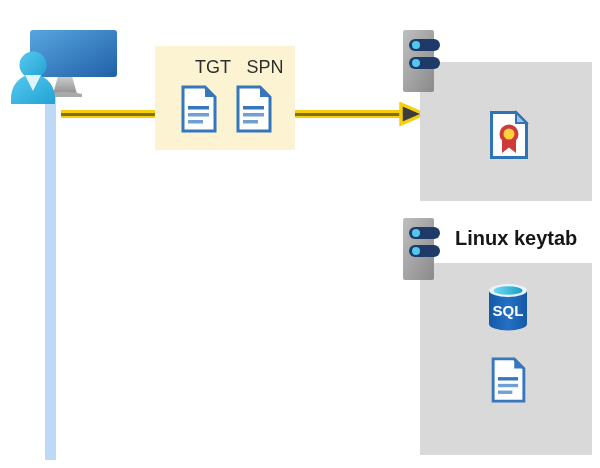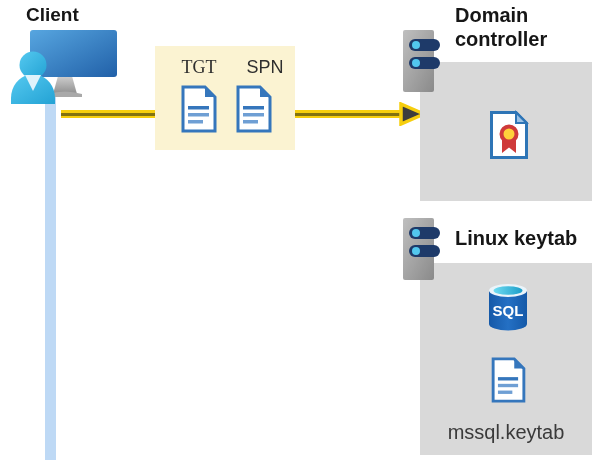--- a/index.html
+++ b/index.html
@@ -12,40 +12,39 @@
   #client-label{left:26px;top:3px;font-size:19px;}
   #dc-label{left:455px;top:3px;}
   #linux-label{left:455px;top:226px;}
   #client-icon{left:8px;top:28px;}
   #conn-line{left:45px;top:95px;width:11px;height:365px;background:#BED9F5;}
   #arrow-line{left:61px;top:110px;width:342px;height:8px;background:#F6CE0D;}
   #arrow-line .stripe{position:absolute;left:0;top:3px;width:100%;height:2.5px;background:#82720E;}
   #arrow-head{left:399px;top:102px;}
   #msg-box{left:155px;top:46px;width:140px;height:104px;background:#FBF3D2;}
   .msg-label{top:11px;font-size:18px;color:#2E2E2E;width:44px;text-align:center;}
-  #tgt-label{left:22px;font-family:Liberation Serif, serif;}
+  #tgt-label{left:36px;}
   #spn-label{left:88px;}
   #tgt-doc{left:25px;top:38px;}
   #spn-doc{left:80px;top:38px;}
   .gray-box{background:#D9D9D9;}
   #dc-box{left:420px;top:62px;width:172px;height:139px;}
   #linux-box{left:420px;top:263px;width:172px;height:192px;}
   #dc-server-icon{left:403px;top:30px;}
   #linux-server-icon{left:403px;top:218px;}
   #cert-icon{left:489px;top:110px;}
   #sql-icon{left:487px;top:283px;}
   #keytab-doc{left:486px;top:356px;}
   #keytab-label{left:420px;top:421px;width:172px;text-align:center;font-size:20px;color:#3A3A3A;}
 </style>
 </head>
 <body>
 
 <div id="stage">
 
-  <div class="abs title" id="client-label">Client</div>
 
   <div class="abs" id="conn-line"></div>
 
   <div class="abs" id="arrow-line">
     <div class="stripe"></div>
   </div>
 
   <svg class="abs" id="arrow-head" width="28" height="24" viewBox="0 0 28 24">
     <polygon points="2,2 25,12 2,22" fill="#3D3D3D" stroke="#F6CE0D" stroke-width="3.5"></polygon>
   </svg>
@@ -92,24 +91,20 @@
     <svg class="abs" id="spn-doc" width="38" height="50" viewBox="0 0 38 50">
       <path d="M3,3 L25,3 L35,13 L35,47 L3,47 Z" fill="#FFFFFF" stroke="#3576BC" stroke-width="3"></path>
       <polygon points="25,3 25,13 35,13" fill="#3576BC"></polygon>
       <rect x="8" y="22" width="21" height="3.5" fill="#3576BC"></rect>
       <rect x="8" y="29" width="21" height="3.5" fill="#6F9FD4"></rect>
       <rect x="8" y="36" width="15" height="3.5" fill="#6F9FD4"></rect>
     </svg>
   </div>
 
   <div class="abs gray-box" id="dc-box"></div>
-  <div class="abs title" id="dc-label">
-    <div>Domain</div>
-    <div>controller</div>
-  </div>
 
   <svg class="abs" id="dc-server-icon" width="38" height="62" viewBox="0 0 38 62">
     <defs>
       <linearGradient id="srvG" x1="0" y1="0" x2="1" y2="1">
         <stop offset="0" stop-color="#BFBFBF"></stop>
           <stop offset="1" stop-color="#8A8A8A"></stop>
       </linearGradient>
     </defs>
     <rect x="0" y="0" width="31" height="62" rx="2" fill="url(#srvG)"></rect>
     <rect x="6" y="9" width="31" height="12" rx="6" fill="#1E3A69"></rect>
@@ -155,15 +150,14 @@
   </svg>
 
   <svg class="abs" id="keytab-doc" width="45" height="48" viewBox="0 0 38 50">
     <path d="M3,3 L25,3 L35,13 L35,47 L3,47 Z" fill="#FFFFFF" stroke="#3576BC" stroke-width="3"></path>
     <polygon points="25,3 25,13 35,13" fill="#3576BC"></polygon>
     <rect x="8" y="22" width="21" height="3.5" fill="#3576BC"></rect>
     <rect x="8" y="29" width="21" height="3.5" fill="#6F9FD4"></rect>
     <rect x="8" y="36" width="15" height="3.5" fill="#6F9FD4"></rect>
   </svg>
 
-  <div class="abs" id="keytab-label">mssql.keytab</div>
 
 </div>
 
 </body></html>

